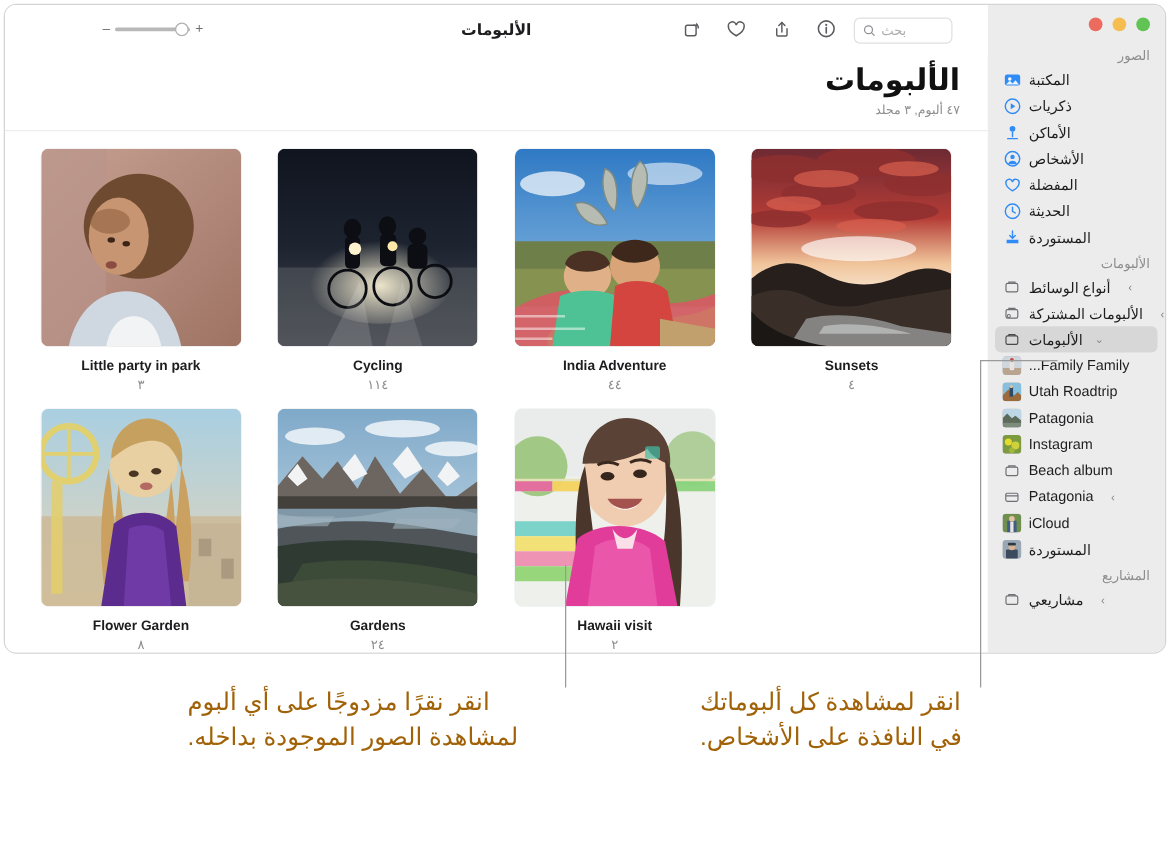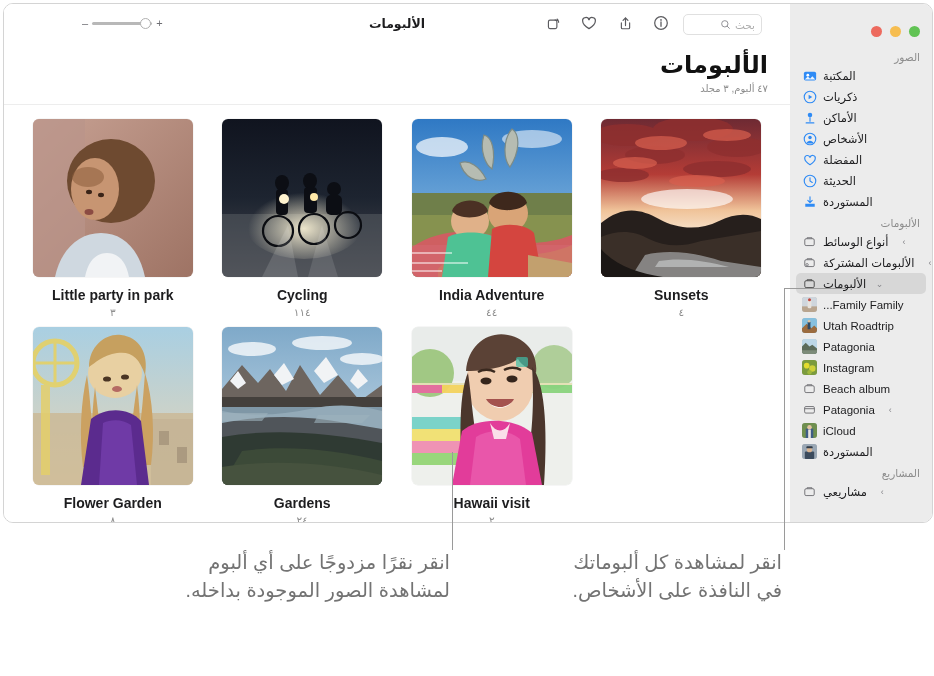--- a/index.html
+++ b/index.html
@@ -21,21 +21,21 @@
     overflow:hidden;
     display:flex;flex-direction:row;
   }
 
   
   .sidebar{
     width:142px;flex:0 0 142px;
     background:#ececec;
     order:0;
     position:relative;
-    padding-top:12px;
+    padding-top:0;
     box-sizing:border-box;
   }
   .traffic{
     height:30px;display:flex;align-items:center;justify-content:flex-start;
     padding:0 12px;gap:8px;flex-direction:row;
   }
   .dot{width:11px;height:11px;border-radius:50%;display:block;}
   .dot.green{background:#61c354;}
   .dot.yellow{background:#f6bd50;}
   .dot.red{background:#ed6a5e;}
@@ -82,21 +82,21 @@
   .zoom-track{width:60px;height:3px;background:#b8b8b8;border-radius:2px;position:relative;}
   .zoom-knob{
     position:absolute;left:48px;top:-4px;width:11px;height:11px;border-radius:50%;
     background:#fff;border:1px solid #b0b0b0;box-sizing:border-box;
   }
 
   .searchbox{
     position:absolute;right:28px;top:10px;
     width:79px;height:21px;border:1px solid #e0e0e0;border-radius:5px;
     background:#fff;display:flex;flex-direction:row-reverse;align-items:center;
-    padding:0 6px;box-sizing:border-box;gap:4px;justify-content:flex-end;
+    padding:0 6px;box-sizing:border-box;gap:4px;justify-content:flex-start;
   }
   .searchbox .ph{font-size:10.5px;color:#adadad;}
   .tb-icons{
     position:absolute;right:120px;top:10px;
     display:flex;flex-direction:row-reverse;align-items:center;gap:18px;
   }
   .tb-ic{width:18px;height:18px;display:flex;align-items:center;justify-content:center;cursor:default;}
 
   .header{
     flex:0 0 auto;padding:4px 22px 10px 22px;text-align:right;
@@ -109,27 +109,27 @@
     flex:1 1 auto;padding:14px 14px 0 14px;
     display:grid;grid-template-columns:repeat(4,1fr);
     grid-auto-rows:208px;gap:0px;
     direction:ltr;
   }
   .cell{display:flex;flex-direction:column;align-items:center;}
   .thumbbox{
     width:160px;height:158px;border-radius:6px;overflow:hidden;position:relative;
     box-shadow:0 0 0 .5px rgba(0,0,0,.07);
   }
-  .cap{margin-top:10px;font-size:14px;font-weight:700;color:#1d1d1f;}
+  .cap{margin-top:10px;font-size:11px;font-weight:700;color:#1d1d1f;}
   .cnt{margin-top:3px;font-size:10.5px;color:#8d8d8d;text-align:center;direction:rtl;}
 
   
   .callout{
-    position:absolute;font-size:19.5px;line-height:1.45;color:#737373;
-    text-align:right;direction:rtl;
+    position:absolute;font-size:19.5px;line-height:1.45;color:#a16207;
+    text-align:left;direction:rtl;
   }
   .leader{position:absolute;background:#9a9a9a;}
 
   
   .ph-img{position:absolute;inset:0;}
 </style>
 </head>
 <body>
 
 <div class="screen">

